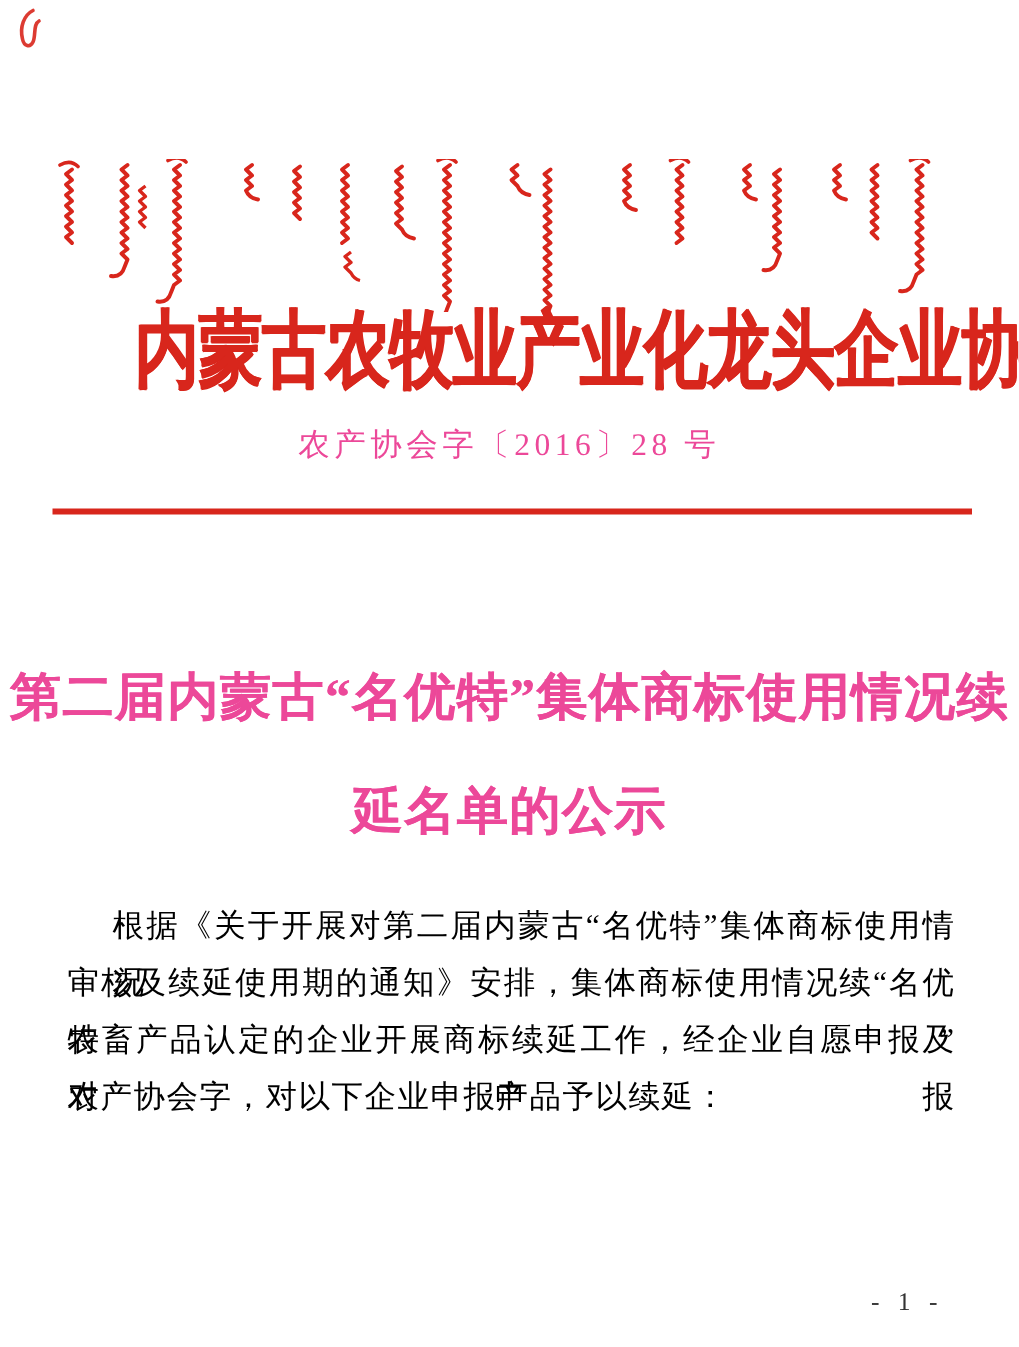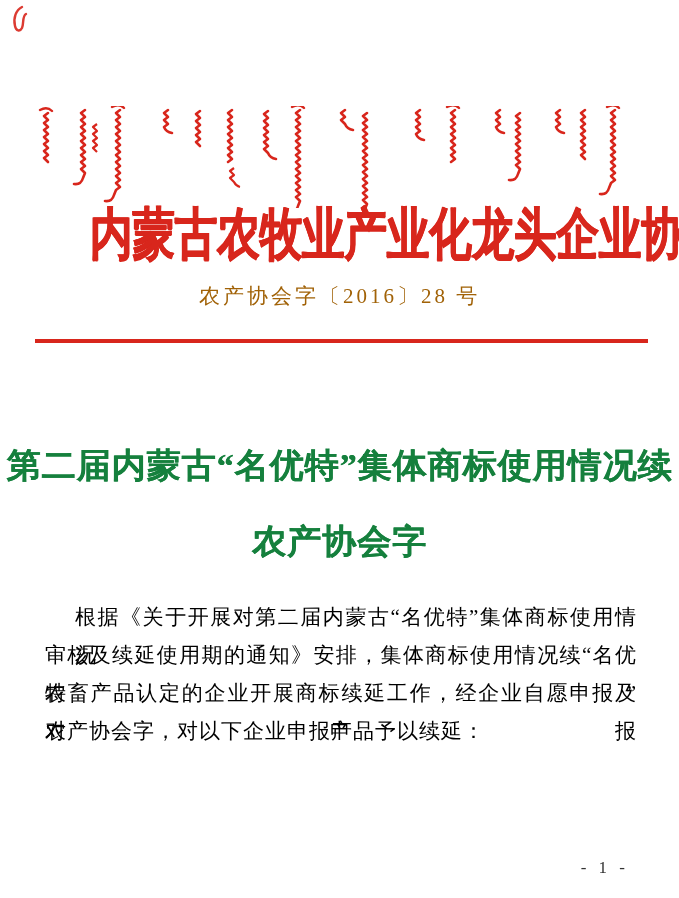--- a/index.html
+++ b/index.html
@@ -52,39 +52,39 @@
   }
   
   .doc-number {
     position: absolute;
     left: 0;
     top: 282px;
     width: 679px;
     text-align: center;
     font-size: 21px;
     letter-spacing: 3px;
-    color: #a16207;
+    color: #ec4899;
   }
   
   .red-rule {
     position: absolute;
     left: 35px;
     top: 339px;
     width: 613px;
     height: 4px;
     background: #d8261c;
   }
   
   .doc-title {
     position: absolute;
     left: 0;
     top: 428px;
     width: 679px;
     text-align: center;
-    color: #15803d;
+    color: #ec4899;
     font-weight: bold;
     font-size: 34px;
     letter-spacing: 1px;
   }
   .doc-title .t-line { line-height: 76px; height: 76px; }
   .doc-title .t-line .thicken { text-shadow: 0.4px 0 currentColor; }
   
   .body-text {
     position: absolute;
     left: 45px;
@@ -155,21 +155,21 @@
   <div class="org-title">
     <span class="squeeze">内蒙古农牧业产业化龙头企业协会文件</span>
   </div>
 
   <div class="doc-number">农产协会字〔2016〕28 号</div>
 
   <div class="red-rule"></div>
 
   <div class="doc-title">
     <div class="t-line"><span class="thicken">第二届内蒙古“名优特”集体商标使用情况续</span></div>
-    <div class="t-line"><span class="thicken">农产协会字</span></div>
+    <div class="t-line"><span class="thicken">延名单的公示</span></div>
   </div>
 
   <div class="body-text">
     <div class="b-line justify indent">根据《关于开展对第二届内蒙古“名优特”集体商标使用情况</div>
     <div class="b-line justify">审核及续延使用期的通知》安排，集体商标使用情况续“名优特”</div>
     <div class="b-line justify">农畜产品认定的企业开展商标续延工作，经企业自愿申报及对申报</div>
     <div class="b-line">农产协会字，对以下企业申报产品予以续延：</div>
   </div>
 
   <div class="page-number">- 1 -</div>

